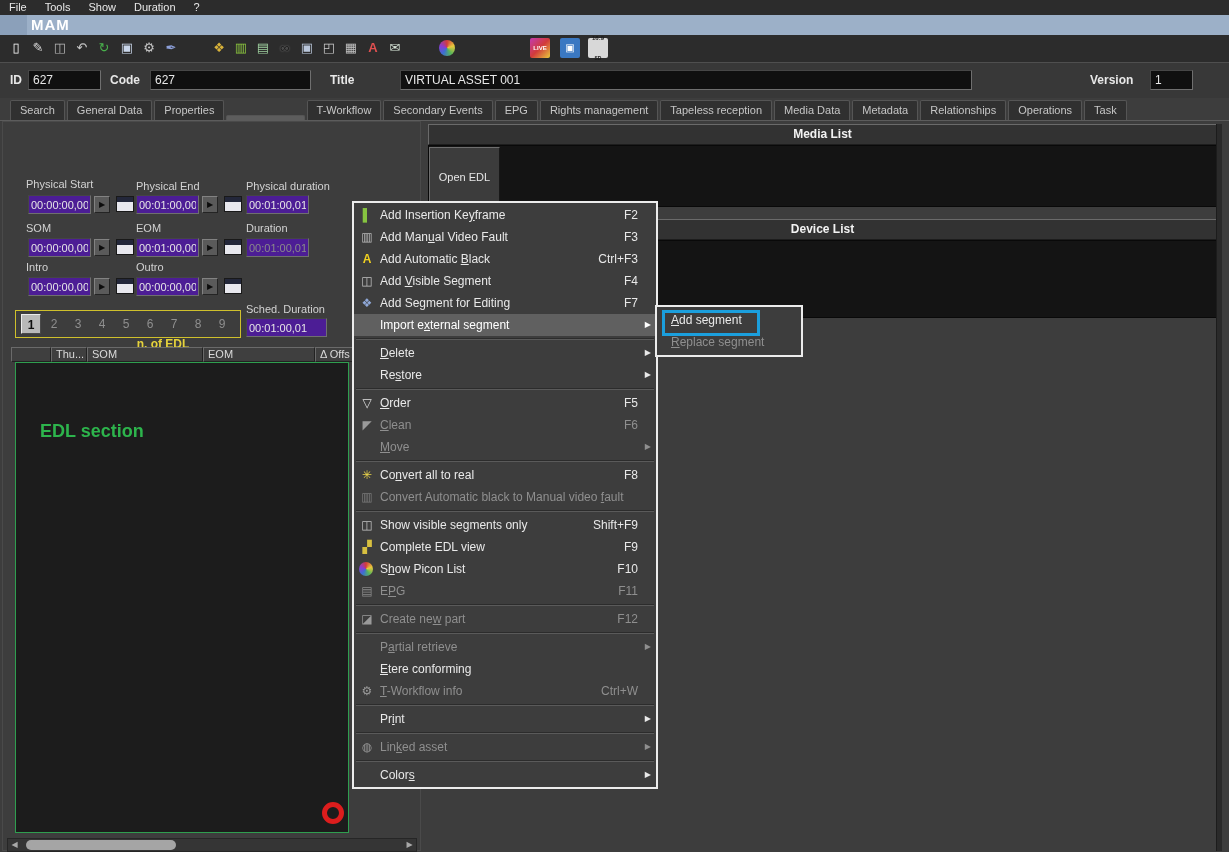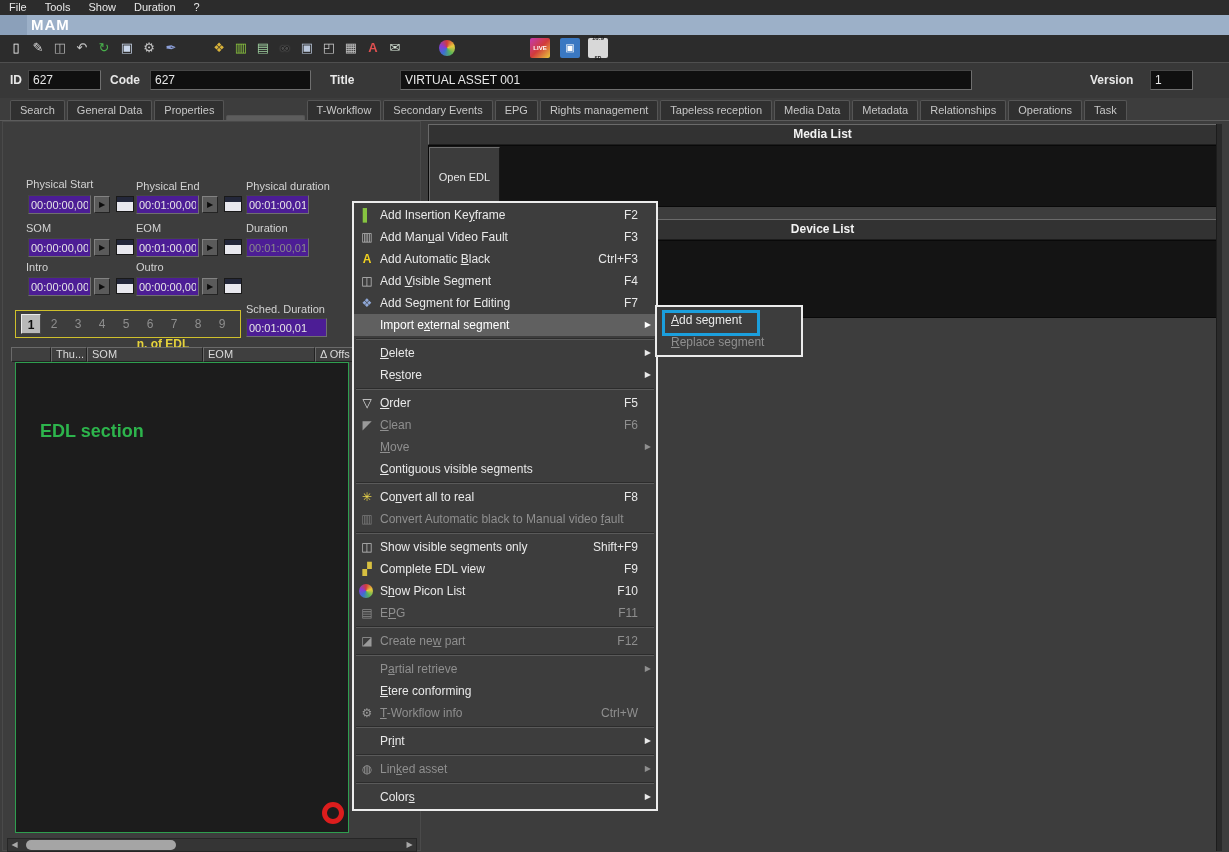--- a/index.html
+++ b/index.html
@@ -309,23 +309,20 @@
     </div>
     <div class="mi dis">
       <span class="mic" style="color:#9a9a9a">◤</span>
       <span><u>C</u>lean</span>
       <span class="ms">F6</span>
     </div>
     <div class="mi dis">
       <span><u>M</u>ove</span>
       <span class="ma">▶</span>
     </div>
-    <div class="mi">
-      <span><u>C</u>ontiguous visible segments</span>
-    </div>
     <div class="msep"></div>
     <div class="mi">
       <span class="mic" style="color:#e8d24a">✳</span>
       <span>Co<u>n</u>vert all to real</span>
       <span class="ms">F8</span>
     </div>
     <div class="mi dis">
       <span class="mic" style="color:#7a7a7a">▥</span>
       <span>Convert Automatic black to Manual video <u>f</u>ault</span>
     </div>

